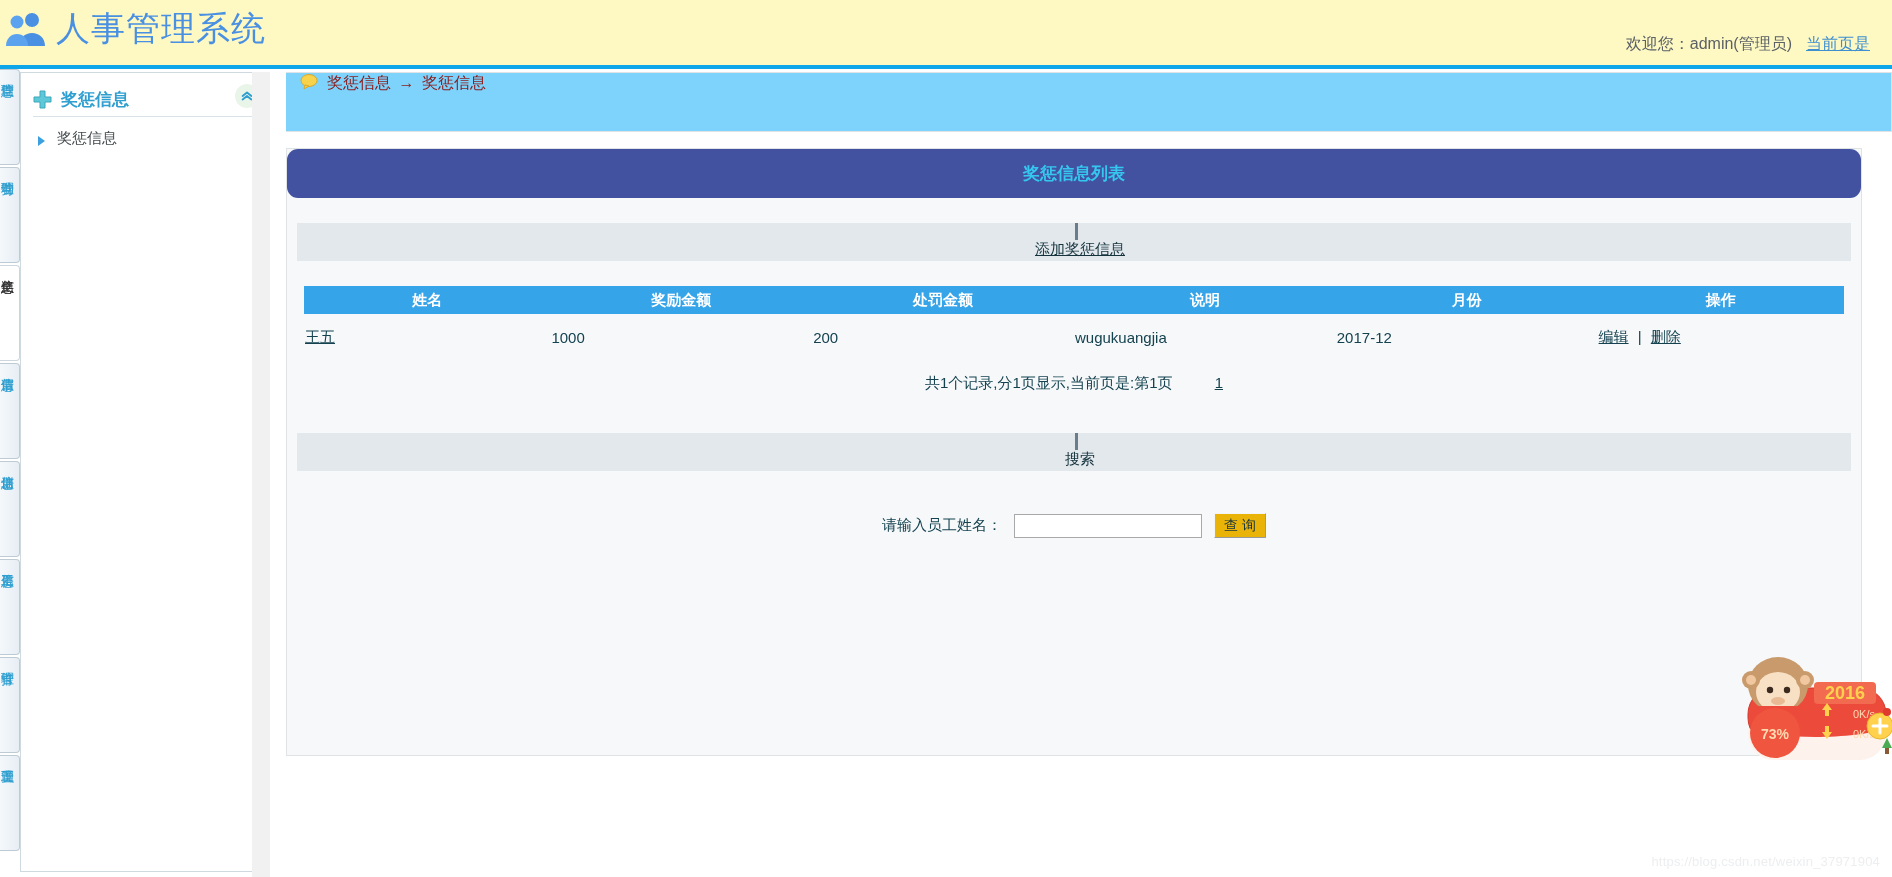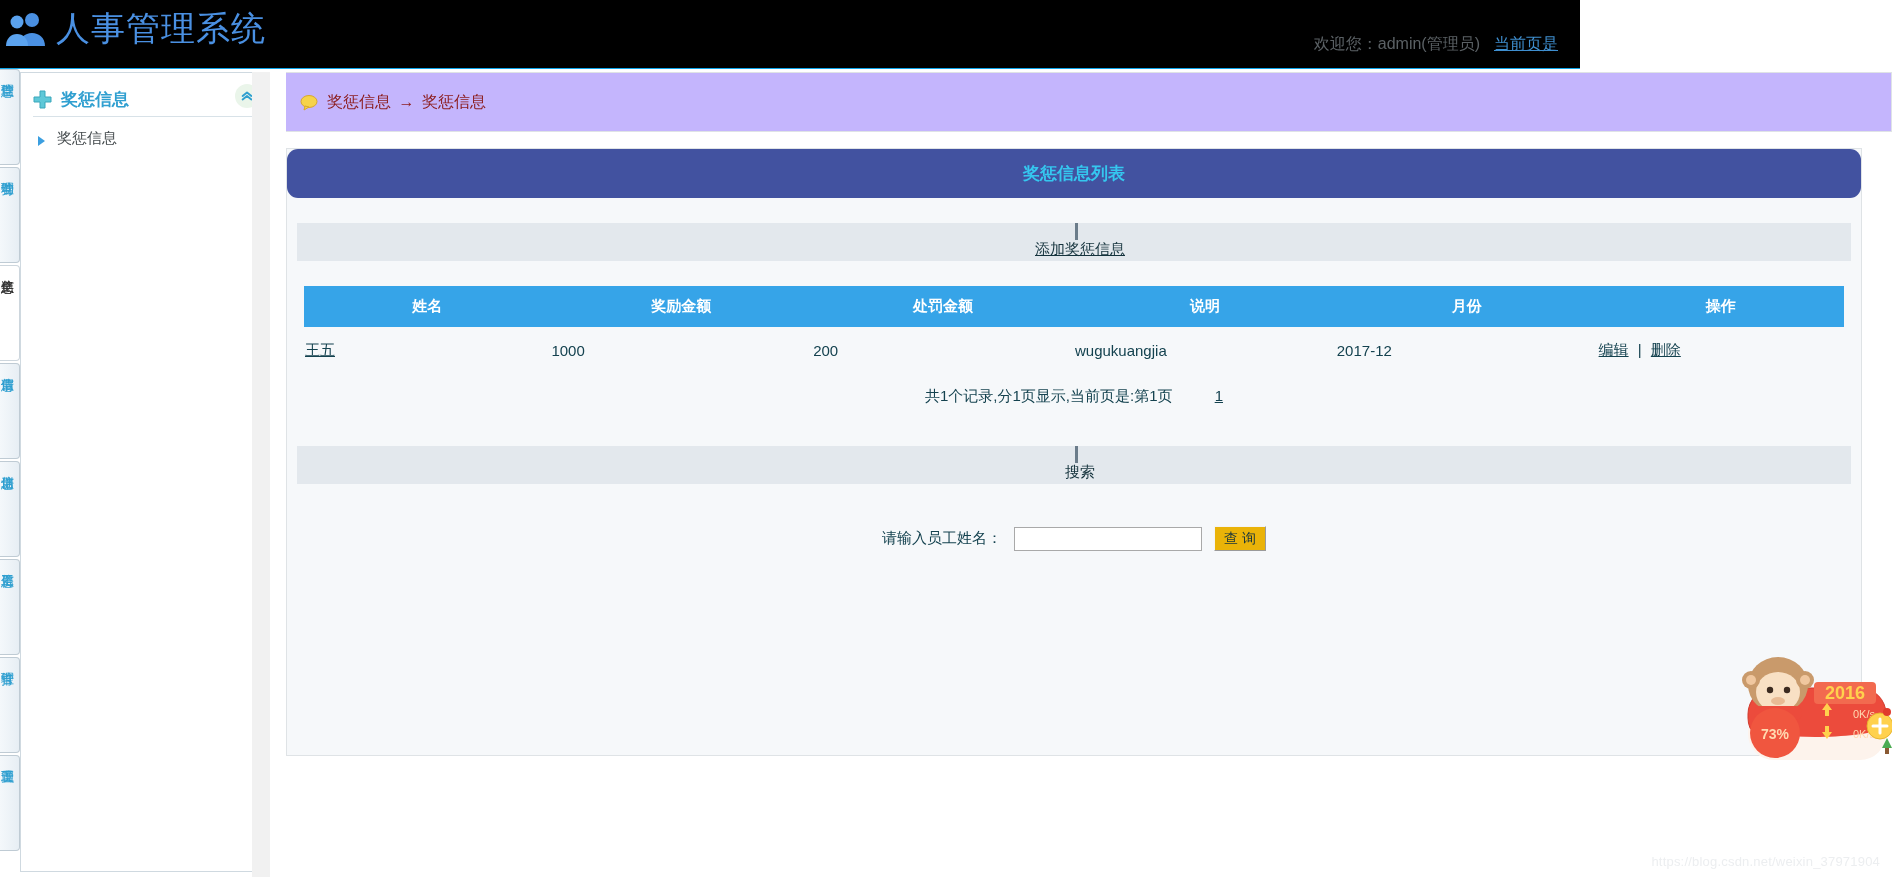--- a/index.html
+++ b/index.html
@@ -7,23 +7,23 @@
     margin: 0; padding: 0;
     width: 1892px; height: 877px;
     overflow: hidden;
     background: #ffffff;
     font-family: "Liberation Sans", "DejaVu Sans", sans-serif;
   }
 
   
   .header {
     position: absolute; left: 0; top: 0;
-    width: 1580px; height: 69px;
-    background: #000000;
-    border-bottom: 1px solid #0ea5e9;
+    width: 1892px; height: 69px;
+    background: #fef9c3;
+    border-bottom: 4px solid #0ea5e9;
   }
   .brand {
     position: absolute; left: 6px; top: 6px;
     display: flex; align-items: center; gap: 10px;
   }
   .brand-icon { width: 40px; height: 40px; display: block; }
   .brand-title {
     font-size: 34px; color: #4a90e2; font-weight: normal;
     letter-spacing: 1px; line-height: 44px;
   }
@@ -119,22 +119,22 @@
   .content {
     position: absolute; left: 286px; top: 72px;
     width: 1606px; height: 805px;
     background: #ffffff;
   }
   .crumb-box {
     position: relative;
     height: 60px;
     border: 1px solid #dfe3e6;
     border-left: none;
-    background: #c4b5fd;
-    display: flex; align-items: center;
+    background: #7dd3fc;
+    display: flex; align-items: flex-start;
     padding-left: 14px; gap: 9px;
   }
   .bubble-icon { width: 18px; height: 17px; display: block; }
   .crumb-text { font-size: 16px; color: #8b1a1a; }
   .crumb-text .arrow { color: #8b1a1a; margin: 0 3px; }
 
   .panel {
     position: relative;
     margin-top: 16px;
     width: 1576px;
@@ -171,21 +171,21 @@
     width: 1540px;
     margin: 25px auto 0 auto;
     border-collapse: collapse;
     table-layout: fixed;
   }
   table.data thead th {
     background: #36a4e8;
     color: #ffffff;
     font-size: 15px;
     font-weight: bold;
-    height: 41px;
+    height: 28px;
   }
   table.data tbody td {
     height: 46px;
     text-align: left;
     font-size: 15px;
     color: #14424f;
     background: #f6f8fa;
   }
   table.data tbody td a {
     color: #14424f; text-decoration: underline; cursor: pointer;

